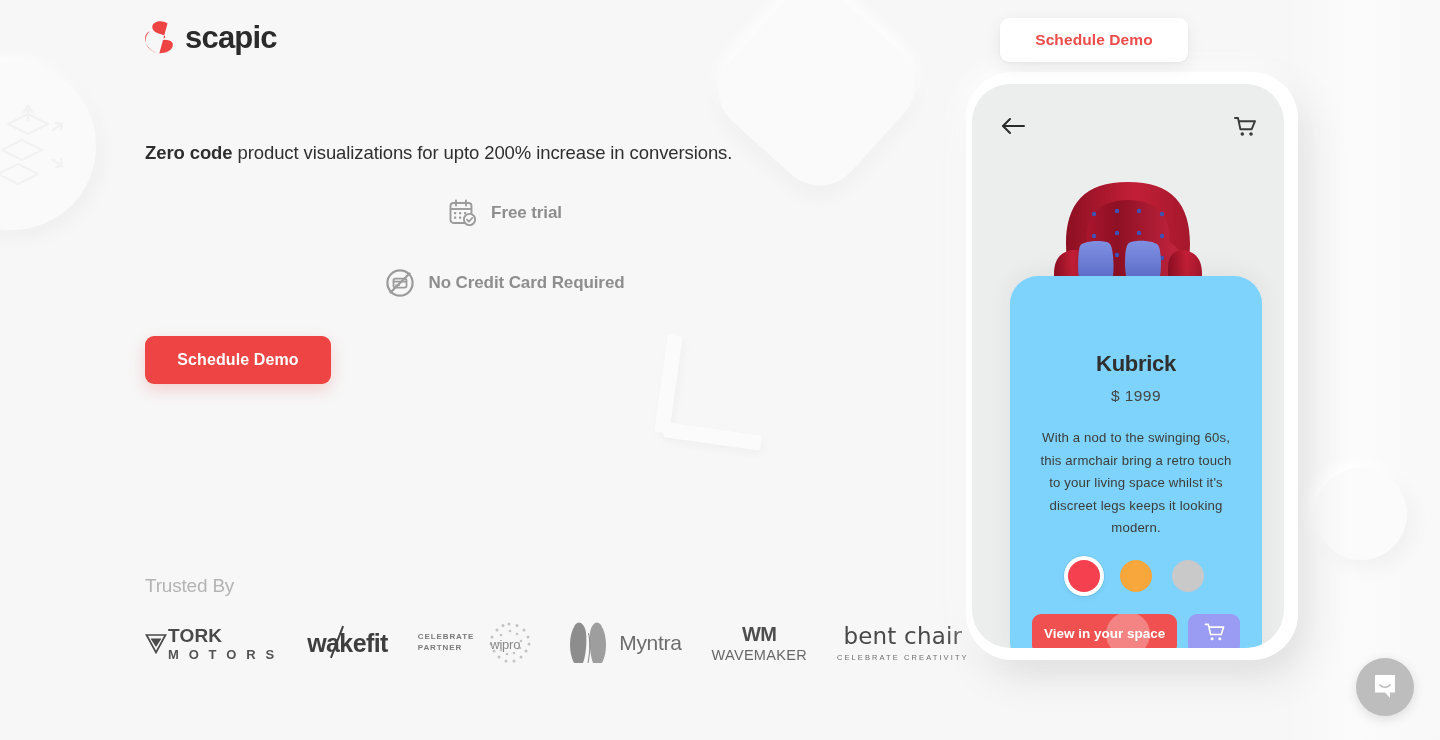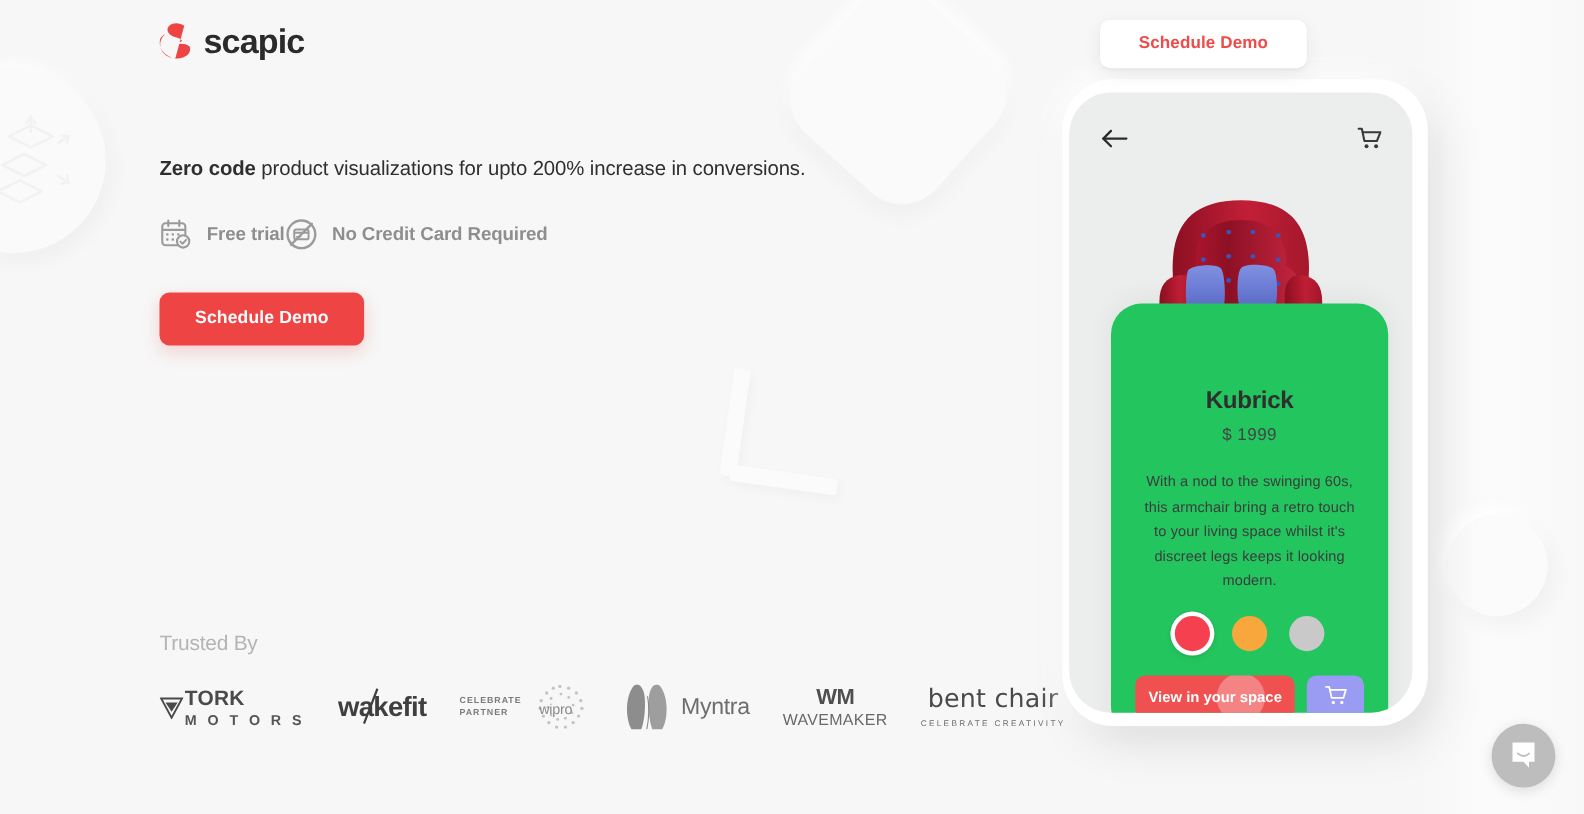--- a/index.html
+++ b/index.html
@@ -152,20 +152,22 @@
     font-size: 18.5px;
     color: #2f2f2f;
     letter-spacing: -0.1px;
   }
   .hero-sub b { font-weight: 700; }
 
   .hero-features {
     margin-top: 34px;
     display: flex;
     align-items: center;
+    gap: 40px;
+    flex-direction: column;
   }
   .feature {
     display: flex;
     align-items: center;
     gap: 13px;
   }
   .feature-icon { width: 30px; height: 30px; display: block; flex: none; }
   .feature-label {
     font-size: 17px;
     font-weight: 700;
@@ -321,21 +323,21 @@
   }
 
   
   .product-card {
     position: absolute;
     left: 38px;
     top: 192px;
     width: 252px;
     height: 394px;
     border-radius: 28px;
-    background: #22c55e;
+    background: #7dd3fc;
     box-shadow: 0 -4px 26px rgba(0,0,0,0.055);
     z-index: 6;
     padding: 18px 22px 0;
     text-align: center;
   }
   .product-name {
     margin-top: 57px;
     font-size: 22px;
     font-weight: 700;
     color: #2f2f2f;

